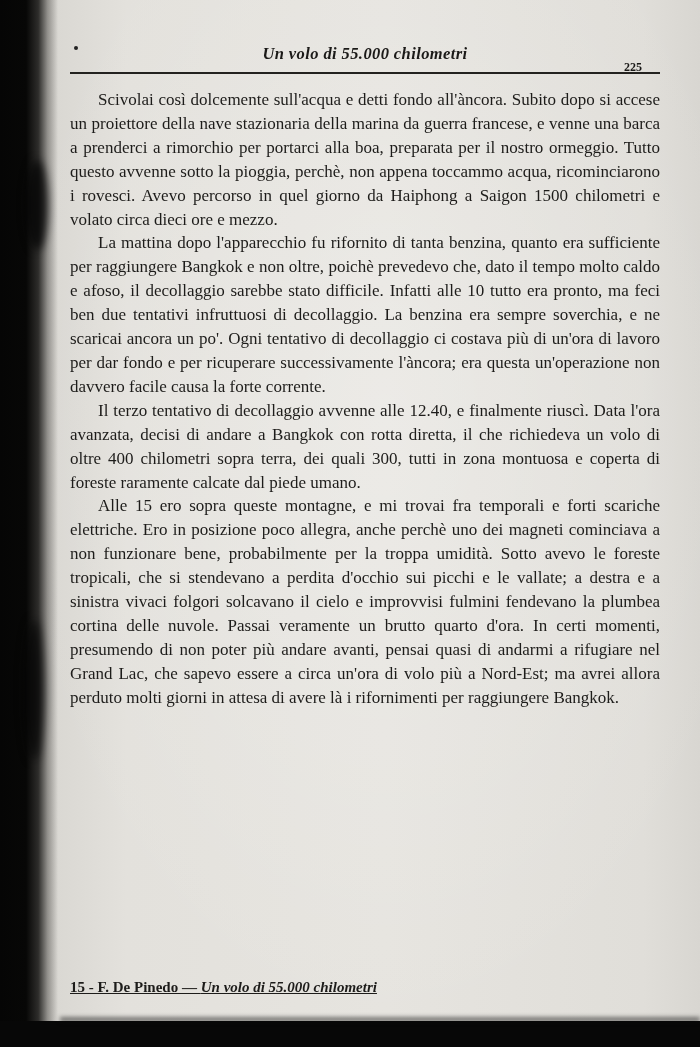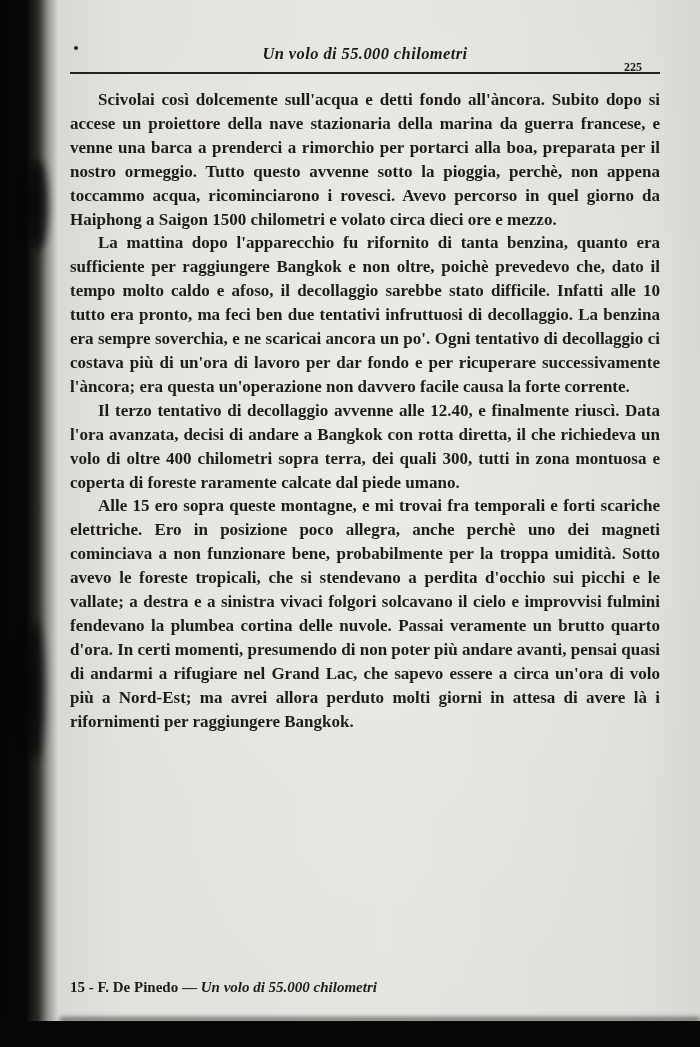--- a/index.html
+++ b/index.html
@@ -102,39 +102,40 @@
     margin: 0;
   }
   
   .text-block {
     position: absolute;
     top: 88px; left: 70px;
     width: 590px; height: 888px;
     overflow: hidden;
     font-size: 17px;
     line-height: 23.9px;
-    font-weight: bold;
+    font-weight: normal;
     color: #1d1c1a;
     text-align: justify;
     hyphens: auto;
     -webkit-hyphens: auto;
   }
   .text-block p {
     margin: 0;
     text-indent: 28px;
   }
   
   .footer-line {
     position: absolute;
     top: 979px; left: 70px;
     width: 590px;
     font-size: 15px;
     font-weight: bold;
     color: #1d1c1a;
     white-space: nowrap;
+    text-decoration: underline;
   }
   .footer-title {
     font-style: italic;
   }
 </style>
 </head>
 <body>
 
 <div class="scan-page">
 

